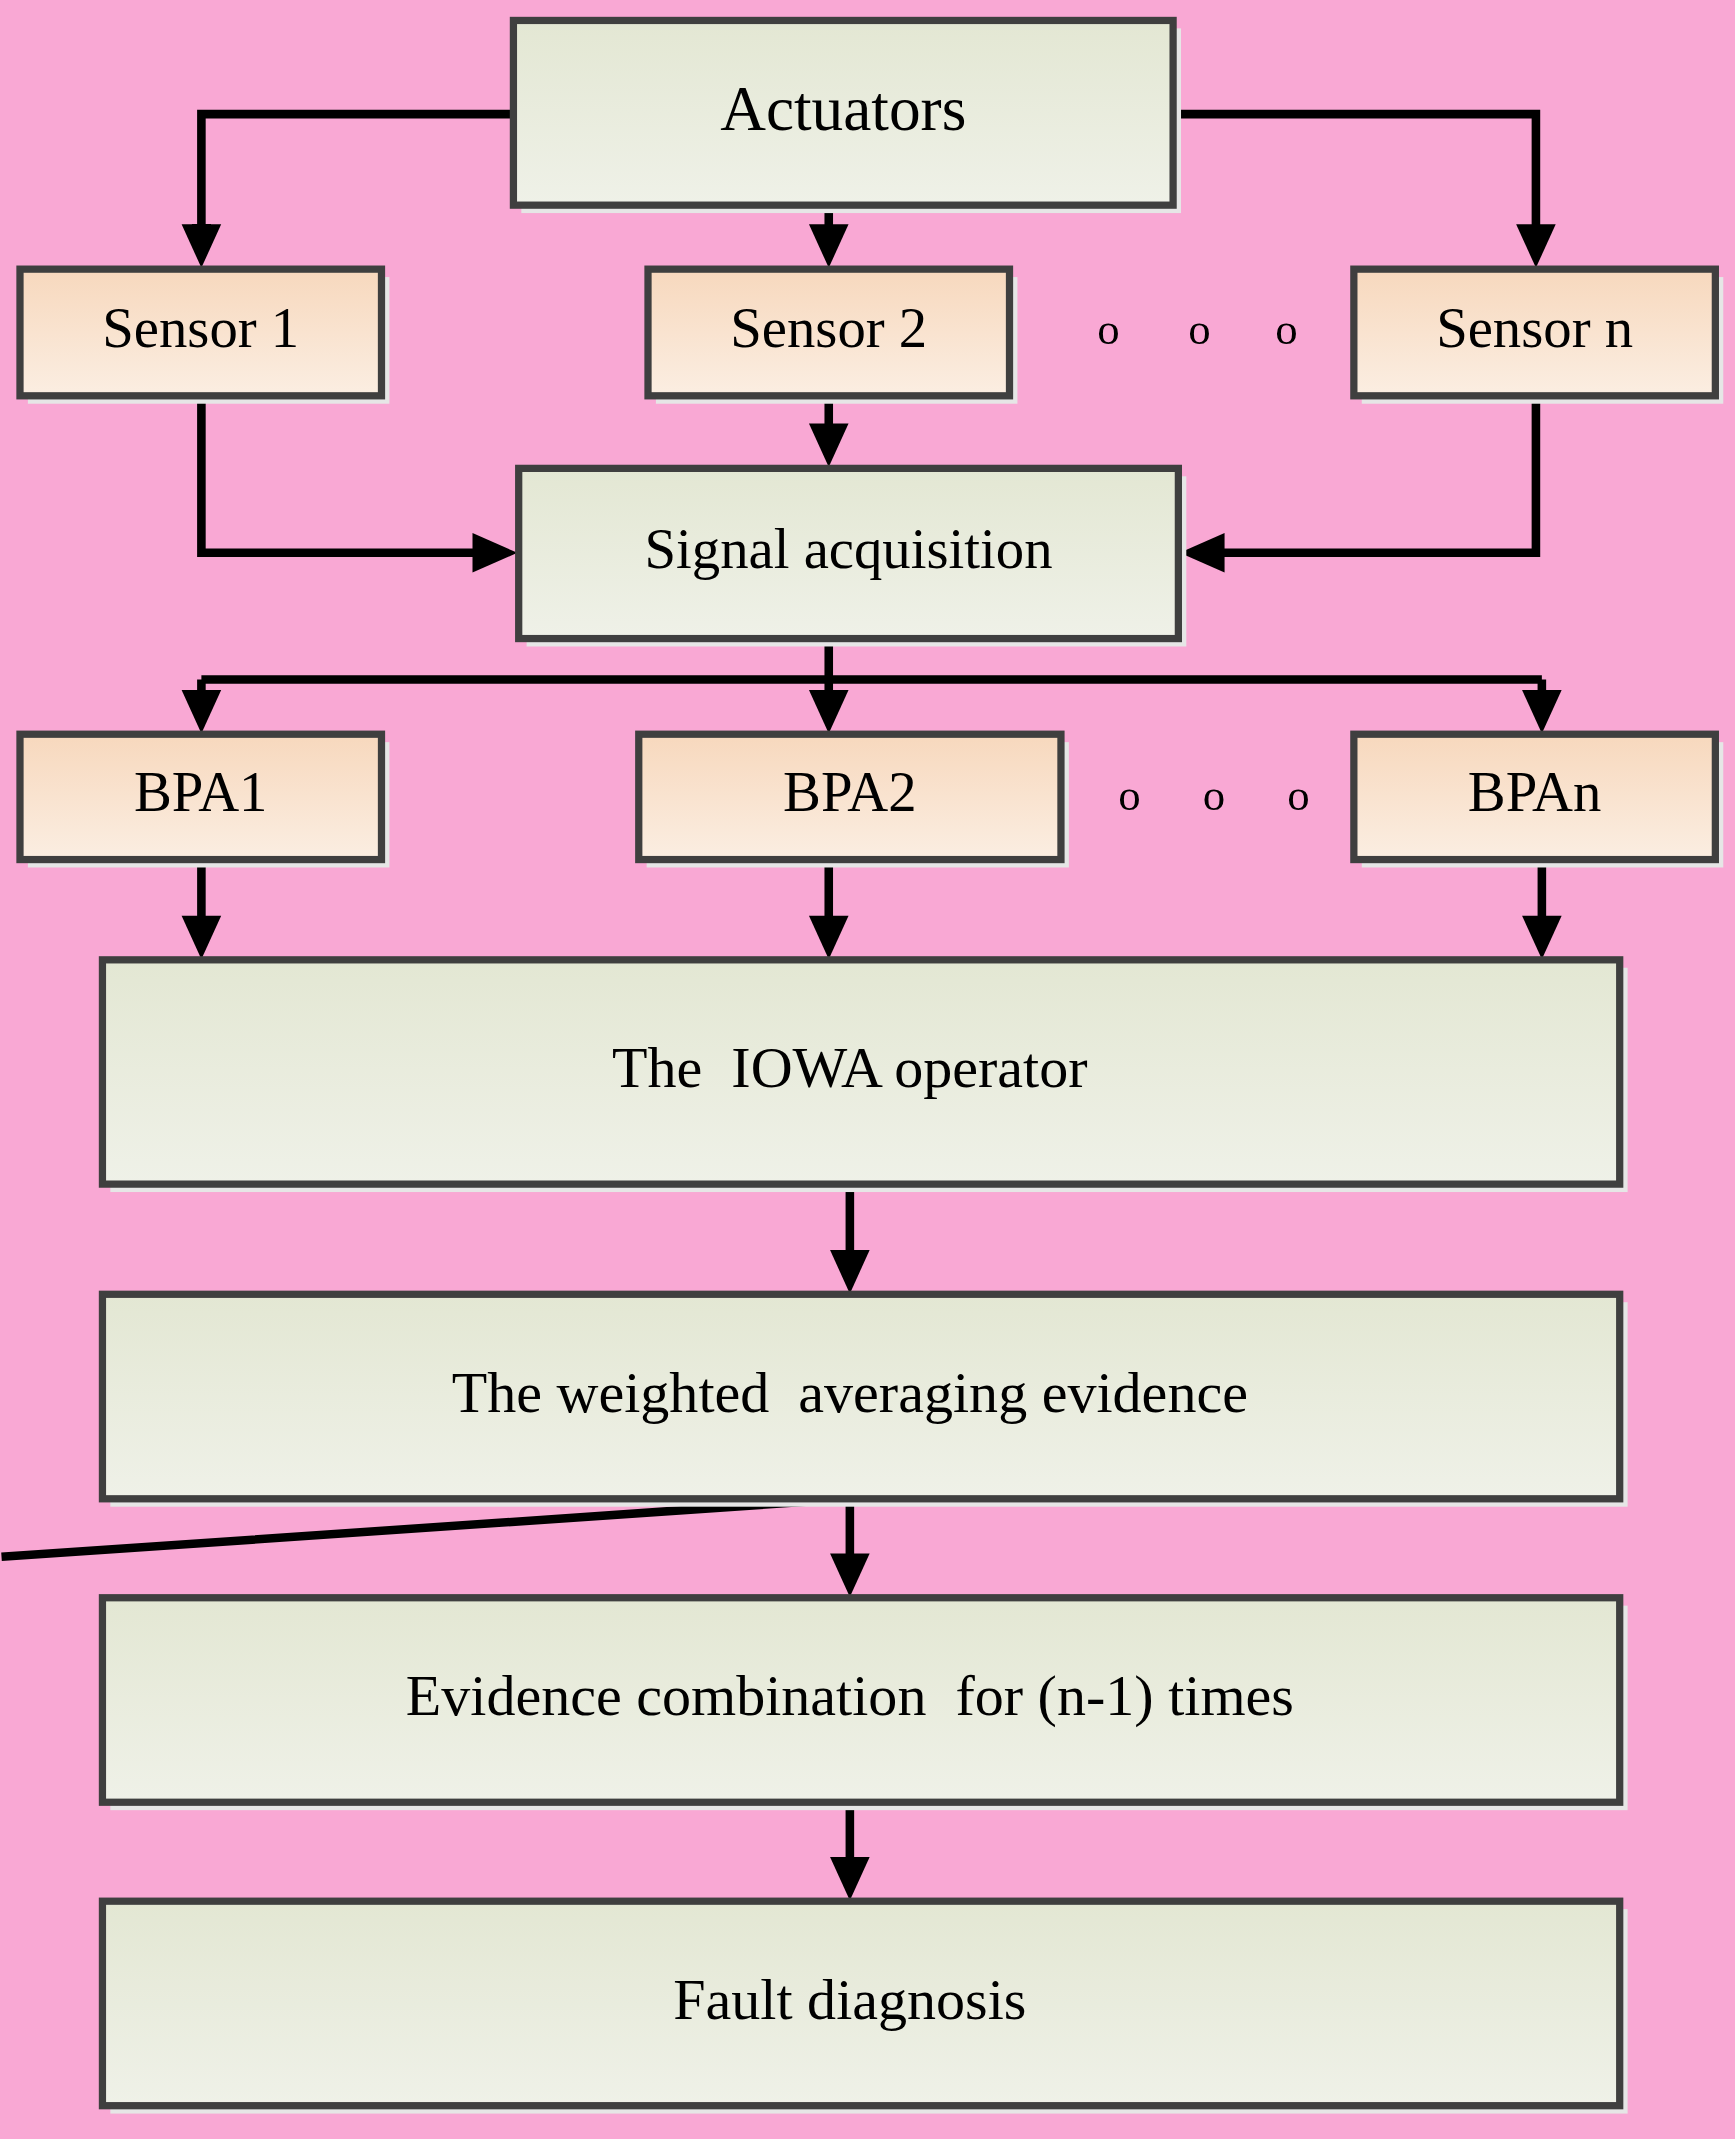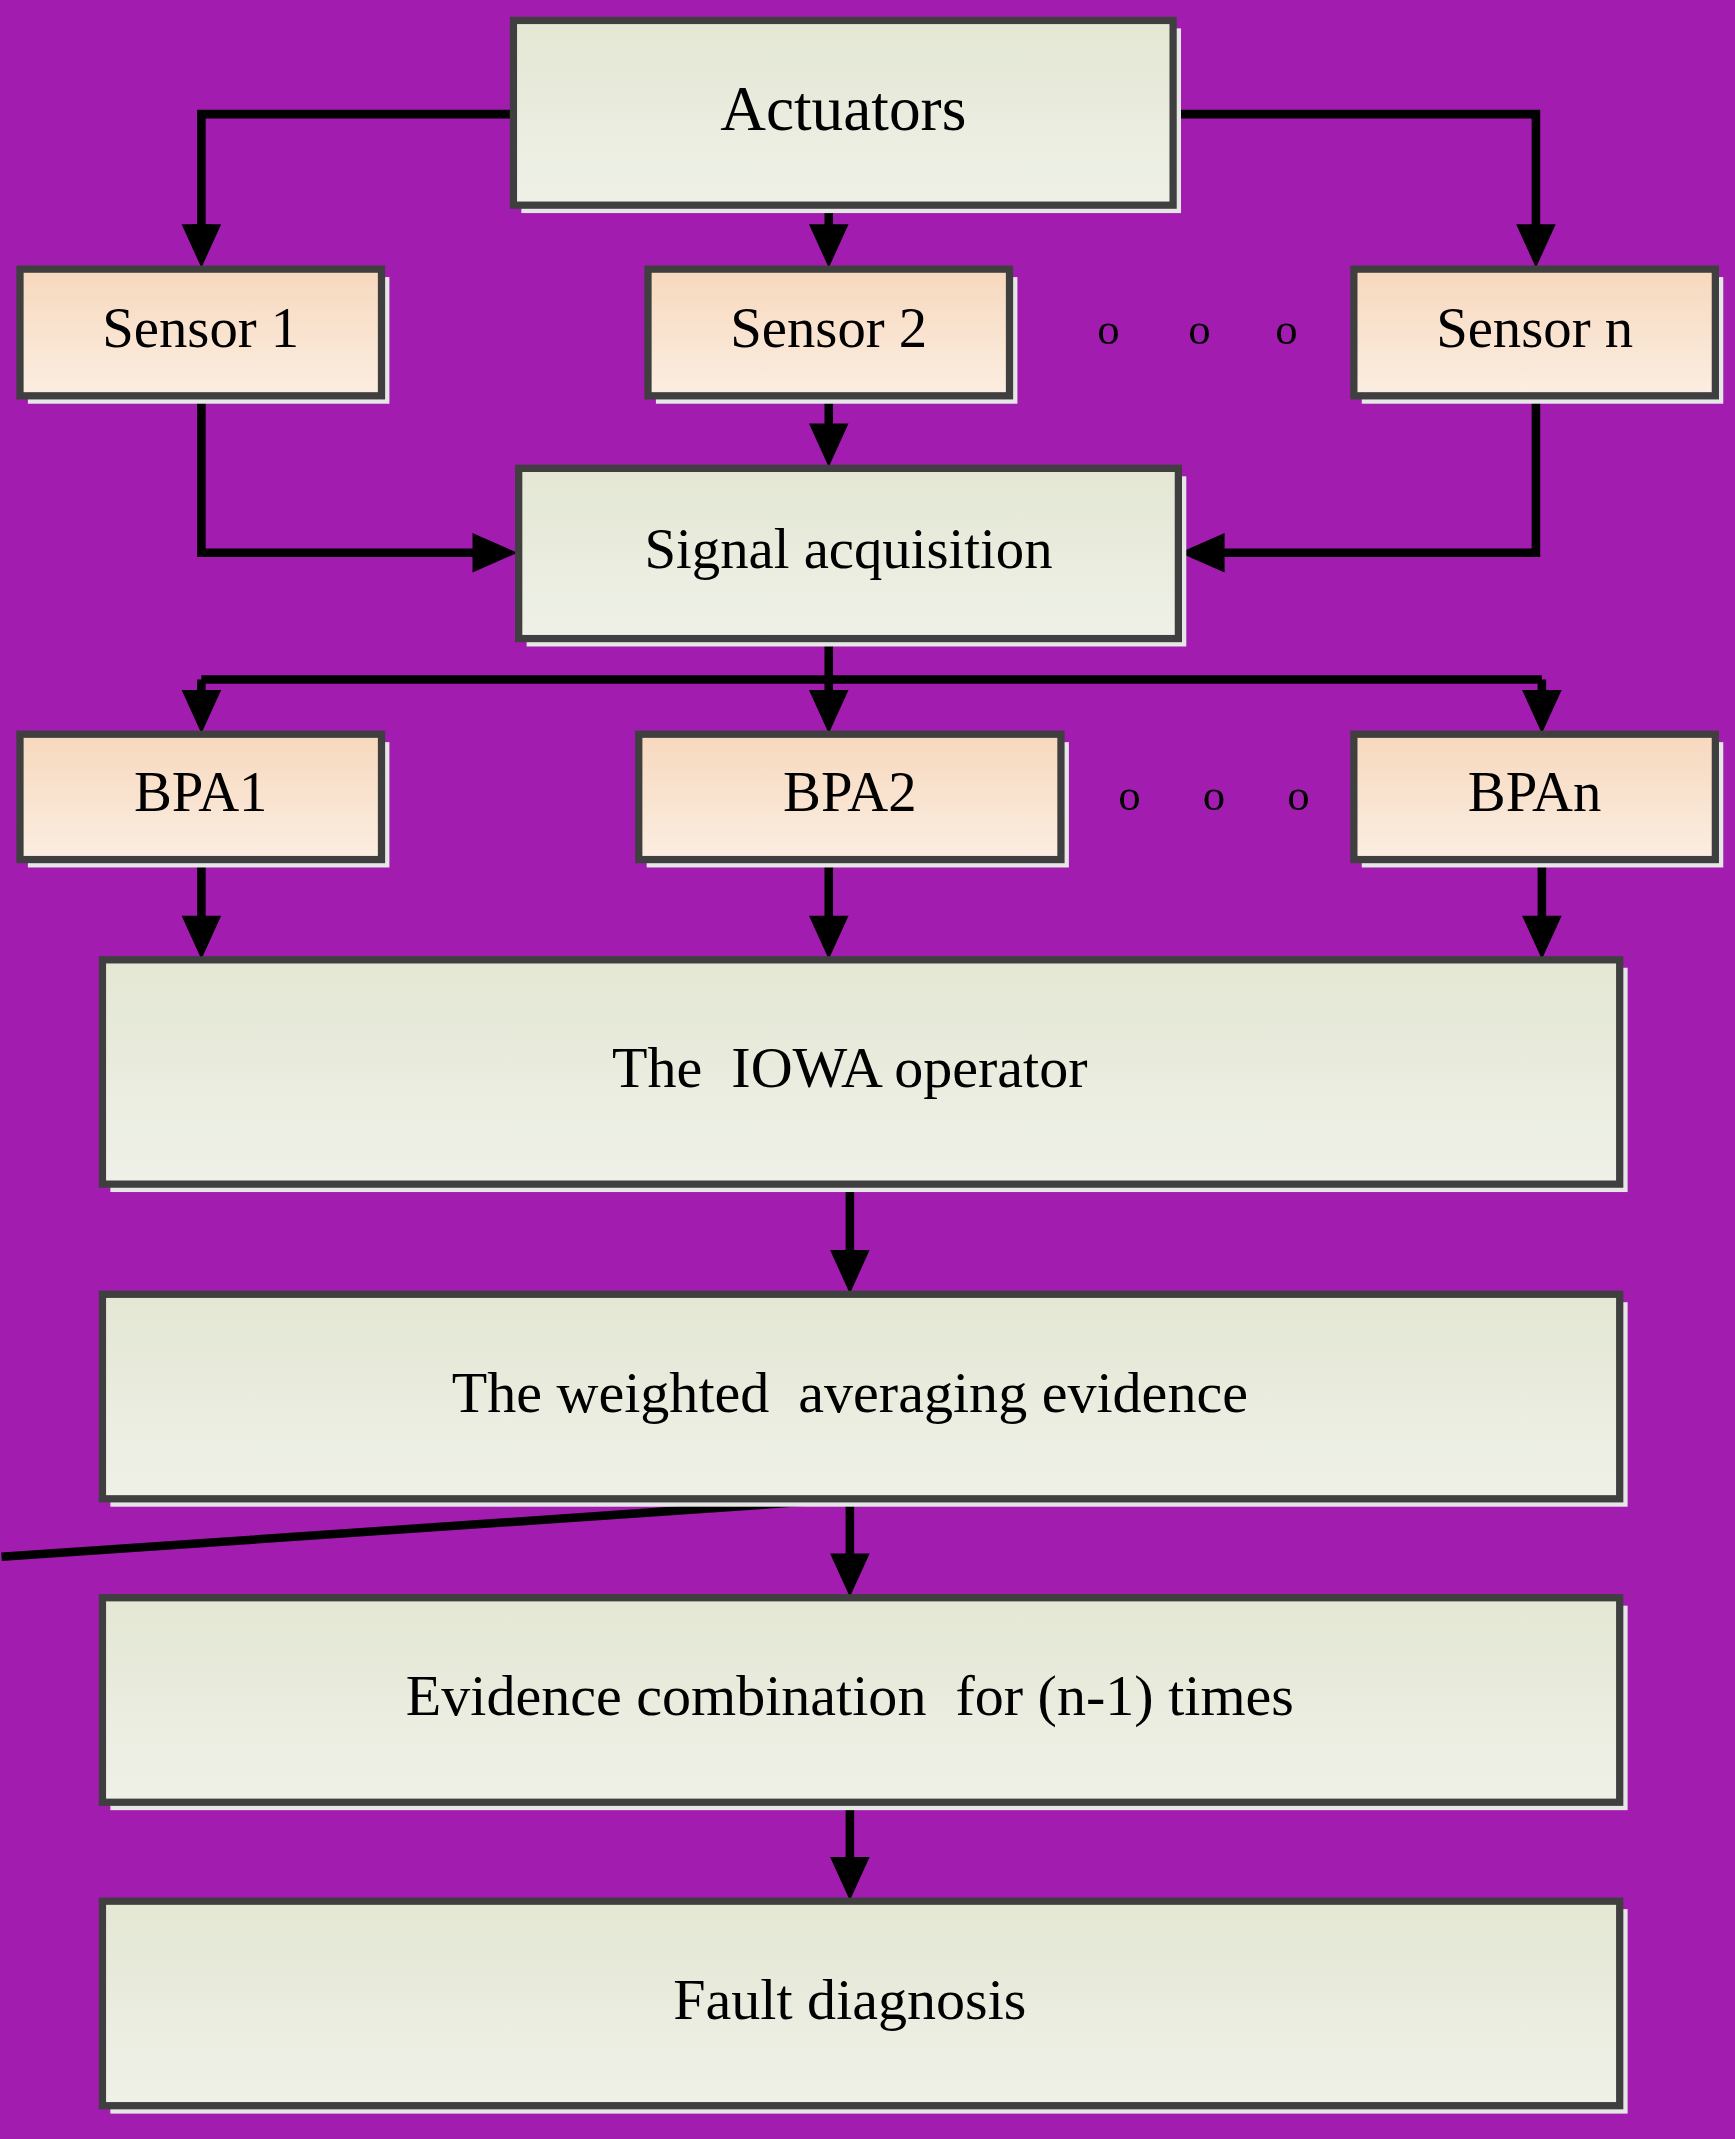--- a/index.html
+++ b/index.html
@@ -7,21 +7,21 @@
     padding: 0;
     background: #ffffff;
   }
   body {
     font-family: "Liberation Serif", "DejaVu Serif", serif;
   }
   #diagram-root {
     position: relative;
     width: 1736px;
     height: 2140px;
-    background: #a21caf;
+    background: #f9a8d4;
     overflow: hidden;
   }
   svg.flow {
     position: absolute;
     top: 0;
     left: 0;
     width: 1736px;
     height: 2140px;
     display: block;
   }

